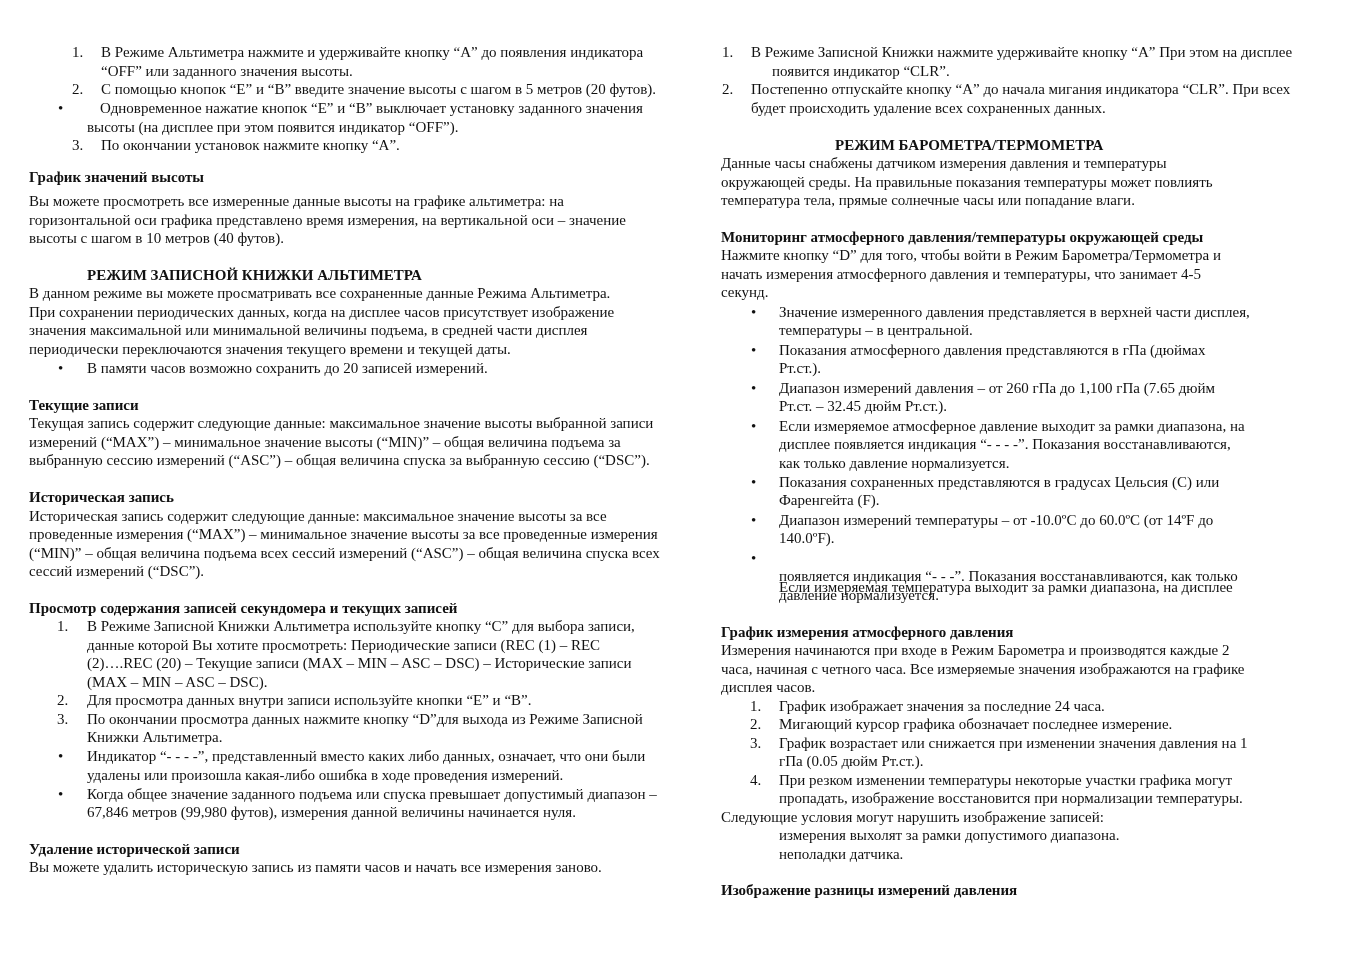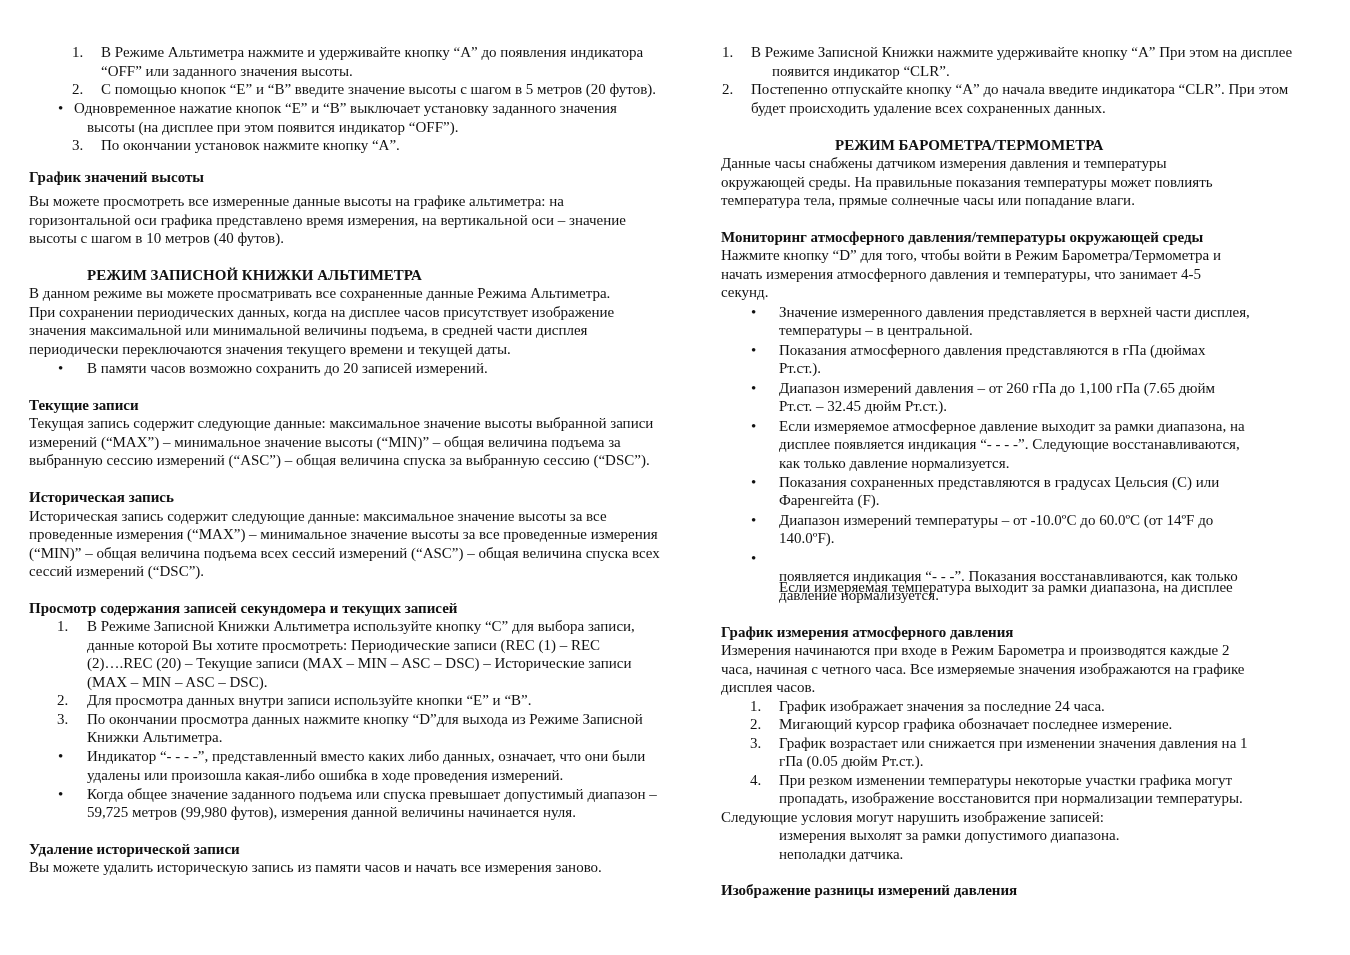--- a/index.html
+++ b/index.html
@@ -14,21 +14,21 @@
 <body>
 
 <div>
 
   <span class="mk" style="left:72px;top:43px">1.</span>
   <span class="ln" style="left:101px;top:43px">В Режиме Альтиметра нажмите и удерживайте кнопку “A” до появления индикатора</span>
   <span class="ln" style="left:101px;top:62px">“OFF” или заданного значения высоты.</span>
   <span class="mk" style="left:72px;top:80px">2.</span>
   <span class="ln" style="left:101px;top:80px">С помощью кнопок “E” и “B” введите значение высоты с шагом в 5 метров (20 футов).</span>
   <span class="mk" style="left:58px;top:99px">•</span>
-  <span class="ln" style="left:74px;top:99px">Одновременное нажатие кнопок “E” и “B” выключает установку заданного значения</span>
+  <span class="ln" style="left:100px;top:99px">Одновременное нажатие кнопок “E” и “B” выключает установку заданного значения</span>
   <span class="ln" style="left:87px;top:118px">высоты (на дисплее при этом появится индикатор “OFF”).</span>
   <span class="mk" style="left:72px;top:136px">3.</span>
   <span class="ln" style="left:101px;top:136px">По окончании установок нажмите кнопку “A”.</span>
 
   <span class="ln b" style="left:29px;top:168px">График значений высоты</span>
   <span class="ln" style="left:29px;top:192px">Вы можете просмотреть все измеренные данные высоты на графике альтиметра: на</span>
   <span class="ln" style="left:29px;top:211px">горизонтальной оси графика представлено время измерения, на вертикальной оси – значение</span>
   <span class="ln" style="left:29px;top:229px">высоты с шагом в 10 метров (40 футов).</span>
 
   <span class="ln ctr" style="left:87px;top:266px">РЕЖИМ ЗАПИСНОЙ КНИЖКИ АЛЬТИМЕТРА</span>
@@ -59,32 +59,32 @@
   <span class="mk" style="left:57px;top:691px">2.</span>
   <span class="ln" style="left:87px;top:691px">Для просмотра данных внутри записи используйте кнопки “E” и “B”.</span>
   <span class="mk" style="left:57px;top:710px">3.</span>
   <span class="ln" style="left:87px;top:710px">По окончании просмотра данных нажмите кнопку “D”для выхода из Режиме Записной</span>
   <span class="ln" style="left:87px;top:728px">Книжки Альтиметра.</span>
   <span class="mk" style="left:58px;top:747px">•</span>
   <span class="ln" style="left:87px;top:747px">Индикатор “- - - -”, представленный вместо каких либо данных, означает, что они были</span>
   <span class="ln" style="left:87px;top:766px">удалены или произошла какая-либо ошибка в ходе проведения измерений.</span>
   <span class="mk" style="left:58px;top:785px">•</span>
   <span class="ln" style="left:87px;top:785px">Когда общее значение заданного подъема или спуска превышает допустимый диапазон –</span>
-  <span class="ln" style="left:87px;top:803px">59,725 метров (99,980 футов), измерения данной величины начинается нуля.</span>
+  <span class="ln" style="left:87px;top:803px">67,846 метров (99,980 футов), измерения данной величины начинается нуля.</span>
 
   <span class="ln b" style="left:29px;top:840px">Удаление исторической записи</span>
   <span class="ln" style="left:29px;top:858px">Вы можете удалить историческую запись из памяти часов и начать все измерения заново.</span>
 </div>
 
 <div>
   <span class="mk" style="left:722px;top:43px">1.</span>
   <span class="ln" style="left:751px;top:43px">В Режиме Записной Книжки нажмите удерживайте кнопку “A”  При этом на дисплее</span>
   <span class="ln" style="left:772px;top:62px">появится индикатор “CLR”.</span>
   <span class="mk" style="left:722px;top:80px">2.</span>
-  <span class="ln" style="left:751px;top:80px">Постепенно отпускайте кнопку “A” до начала введите индикатора “CLR”. При этом</span>
+  <span class="ln" style="left:751px;top:80px">Постепенно отпускайте кнопку “A” до начала мигания индикатора “CLR”. При всех</span>
   <span class="ln" style="left:751px;top:99px">будет происходить удаление всех сохраненных данных.</span>
 
   <span class="ln ctr" style="left:835px;top:136px">РЕЖИМ БАРОМЕТРА/ТЕРМОМЕТРА</span>
   <span class="ln" style="left:721px;top:154px">Данные часы снабжены датчиком измерения давления и температуры</span>
   <span class="ln" style="left:721px;top:173px">окружающей среды. На правильные показания температуры может повлиять</span>
   <span class="ln" style="left:721px;top:191px">температура тела, прямые солнечные часы или попадание влаги.</span>
 
   <span class="ln b" style="left:721px;top:228px">Мониторинг атмосферного давления/температуры окружающей среды</span>
   <span class="ln" style="left:721px;top:246px">Нажмите кнопку “D” для того, чтобы войти в Режим Барометра/Термометра и</span>
   <span class="ln" style="left:721px;top:265px">начать измерения атмосферного давления и температуры, что занимает 4-5</span>
@@ -94,21 +94,21 @@
   <span class="ln" style="left:779px;top:303px">Значение измеренного давления представляется в верхней части дисплея,</span>
   <span class="ln" style="left:779px;top:321px">температуры – в центральной.</span>
   <span class="mk" style="left:751px;top:341px">•</span>
   <span class="ln" style="left:779px;top:341px">Показания атмосферного давления представляются в гПа (дюймах</span>
   <span class="ln" style="left:779px;top:359px">Рт.ст.).</span>
   <span class="mk" style="left:751px;top:379px">•</span>
   <span class="ln" style="left:779px;top:379px">Диапазон измерений давления – от 260 гПа до 1,100 гПа (7.65 дюйм</span>
   <span class="ln" style="left:779px;top:397px">Рт.ст. – 32.45 дюйм Рт.ст.).</span>
   <span class="mk" style="left:751px;top:417px">•</span>
   <span class="ln" style="left:779px;top:417px">Если измеряемое атмосферное давление выходит за рамки диапазона, на</span>
-  <span class="ln" style="left:779px;top:435px">дисплее появляется индикация “- - - -”. Следующие восстанавливаются,</span>
+  <span class="ln" style="left:779px;top:435px">дисплее появляется индикация “- - - -”. Показания восстанавливаются,</span>
   <span class="ln" style="left:779px;top:454px">как только давление нормализуется.</span>
   <span class="mk" style="left:751px;top:473px">•</span>
   <span class="ln" style="left:779px;top:473px">Показания сохраненных представляются в градусах Цельсия (C) или</span>
   <span class="ln" style="left:779px;top:491px">Фаренгейта (F).</span>
   <span class="mk" style="left:751px;top:511px">•</span>
   <span class="ln" style="left:779px;top:511px">Диапазон измерений температуры –  от -10.0ºC до 60.0ºC (от 14ºF до</span>
   <span class="ln" style="left:779px;top:529px">140.0ºF).</span>
   <span class="mk" style="left:751px;top:549px">•</span>
   <span class="ln" style="left:779px;top:578px">Если измеряемая температура выходит за рамки диапазона, на дисплее</span>
   <span class="ln" style="left:779px;top:567px">появляется индикация “- - -”. Показания восстанавливаются, как только</span>

